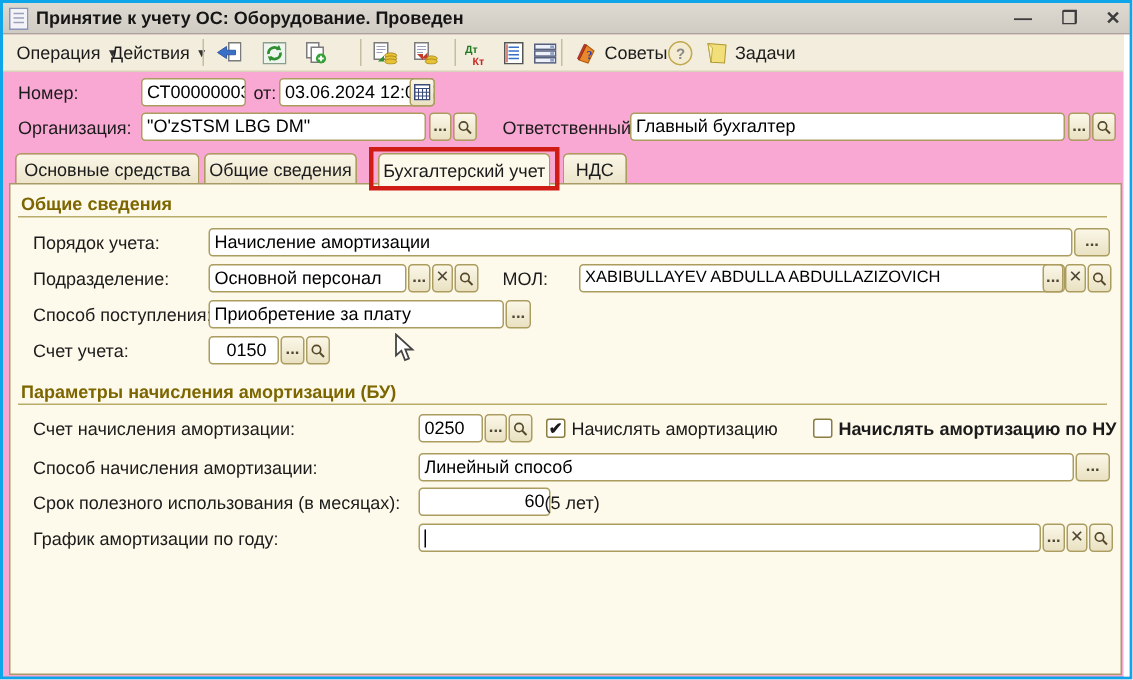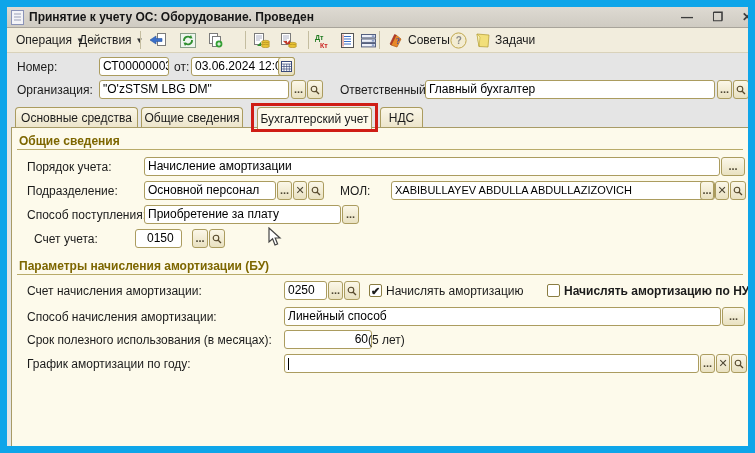--- a/index.html
+++ b/index.html
@@ -1,17 +1,17 @@
 <!DOCTYPE html>
 <html><head>
 <meta charset="utf-8">
 <style>
   * { margin:0; padding:0; box-sizing:border-box; }
   html,body { width:755px; height:453px; background:#fff; font-family:"Liberation Sans", sans-serif; }
-  .window { position:relative; width:755px; height:453px; background:#e5e5e5; overflow:hidden; border:7px solid #0ea5e9; }
+  .window { position:relative; width:755px; height:453px; background:#f9a8d4; overflow:hidden; border:2px solid #0ea5e9; }
   .titlebar { position:absolute; left:0; top:0; width:755px; height:21px;
     background:linear-gradient(#dedad2,#cfcbc2); border-bottom:1px solid #a8a49a;
     display:flex; align-items:center; }
   .title-text { font-size:12px; font-weight:bold; color:#151515; margin-left:5px; white-space:nowrap; }
   .win-ctrl { position:absolute; top:2px; width:20px; height:16px; text-align:center;
     font-size:12px; font-weight:bold; color:#3c3c3c; line-height:16px; cursor:default; }
   .toolbar { position:absolute; left:0; top:21px; width:747px; height:25px;
     background:#f2eddd; border-bottom:1px solid #d9d2ba; }
   .tbtn { position:absolute; top:2px; height:20px; display:flex; align-items:center; gap:4px;
     font-size:12px; color:#1b1b1b; padding:0 6px; border-radius:2px; }
@@ -233,22 +233,22 @@
     <svg width="10" height="10" viewBox="0 0 10 10">
       <circle cx="4" cy="4" r="2.8" fill="none" stroke="#55472a" stroke-width="1.1"></circle>
       <line x1="6.2" y1="6.2" x2="9" y2="9" stroke="#55472a" stroke-width="1.3"></line>
     </svg>
   </div>
 
   <span class="lbl" style="left:20px; top:201px;">Способ поступления:</span>
   <div class="field" style="left:137px; top:198px; width:197px;">Приобретение за плату</div>
   <div class="fbtn" style="left:335px; top:198px; width:17px;">...</div>
 
-  <span class="lbl" style="left:20px; top:225px;margin-left:7px;">Счет учета:</span>
-  <div class="field" style="left:128px; top:222px; width:47px;padding-left:11px;">0150</div>
+  <span class="lbl" style="left:20px; top:225px;">Счет учета:</span>
+  <div class="field" style="left:137px; top:222px; width:47px;padding-left:11px;">0150</div>
   <div class="fbtn" style="left:185px; top:222px; width:16px;">...</div>
   <div class="fbtn" style="left:202px; top:222px; width:16px;">
     <svg width="10" height="10" viewBox="0 0 10 10">
       <circle cx="4" cy="4" r="2.8" fill="none" stroke="#55472a" stroke-width="1.1"></circle>
       <line x1="6.2" y1="6.2" x2="9" y2="9" stroke="#55472a" stroke-width="1.3"></line>
     </svg>
   </div>
 
   <span class="section-title" style="left:12px; top:252px;">Параметры начисления амортизации (БУ)</span>
   <div class="section-line" style="left:10px; top:267px; width:726px;"></div>

